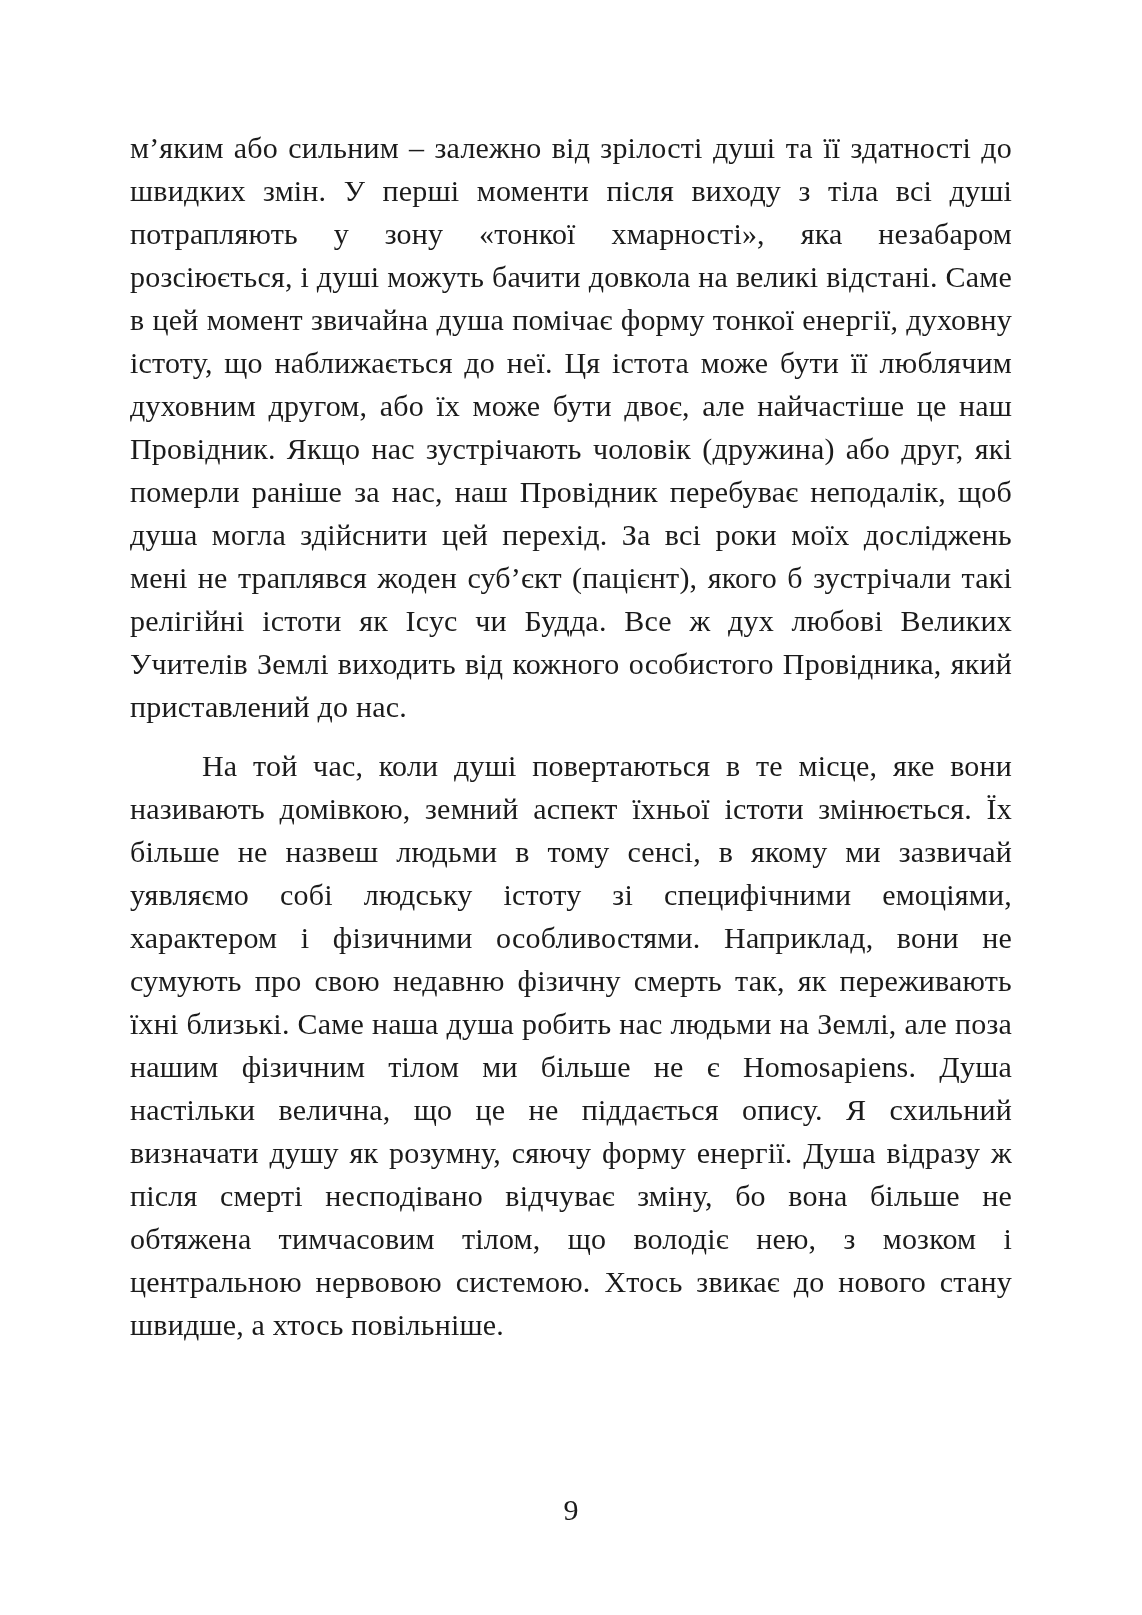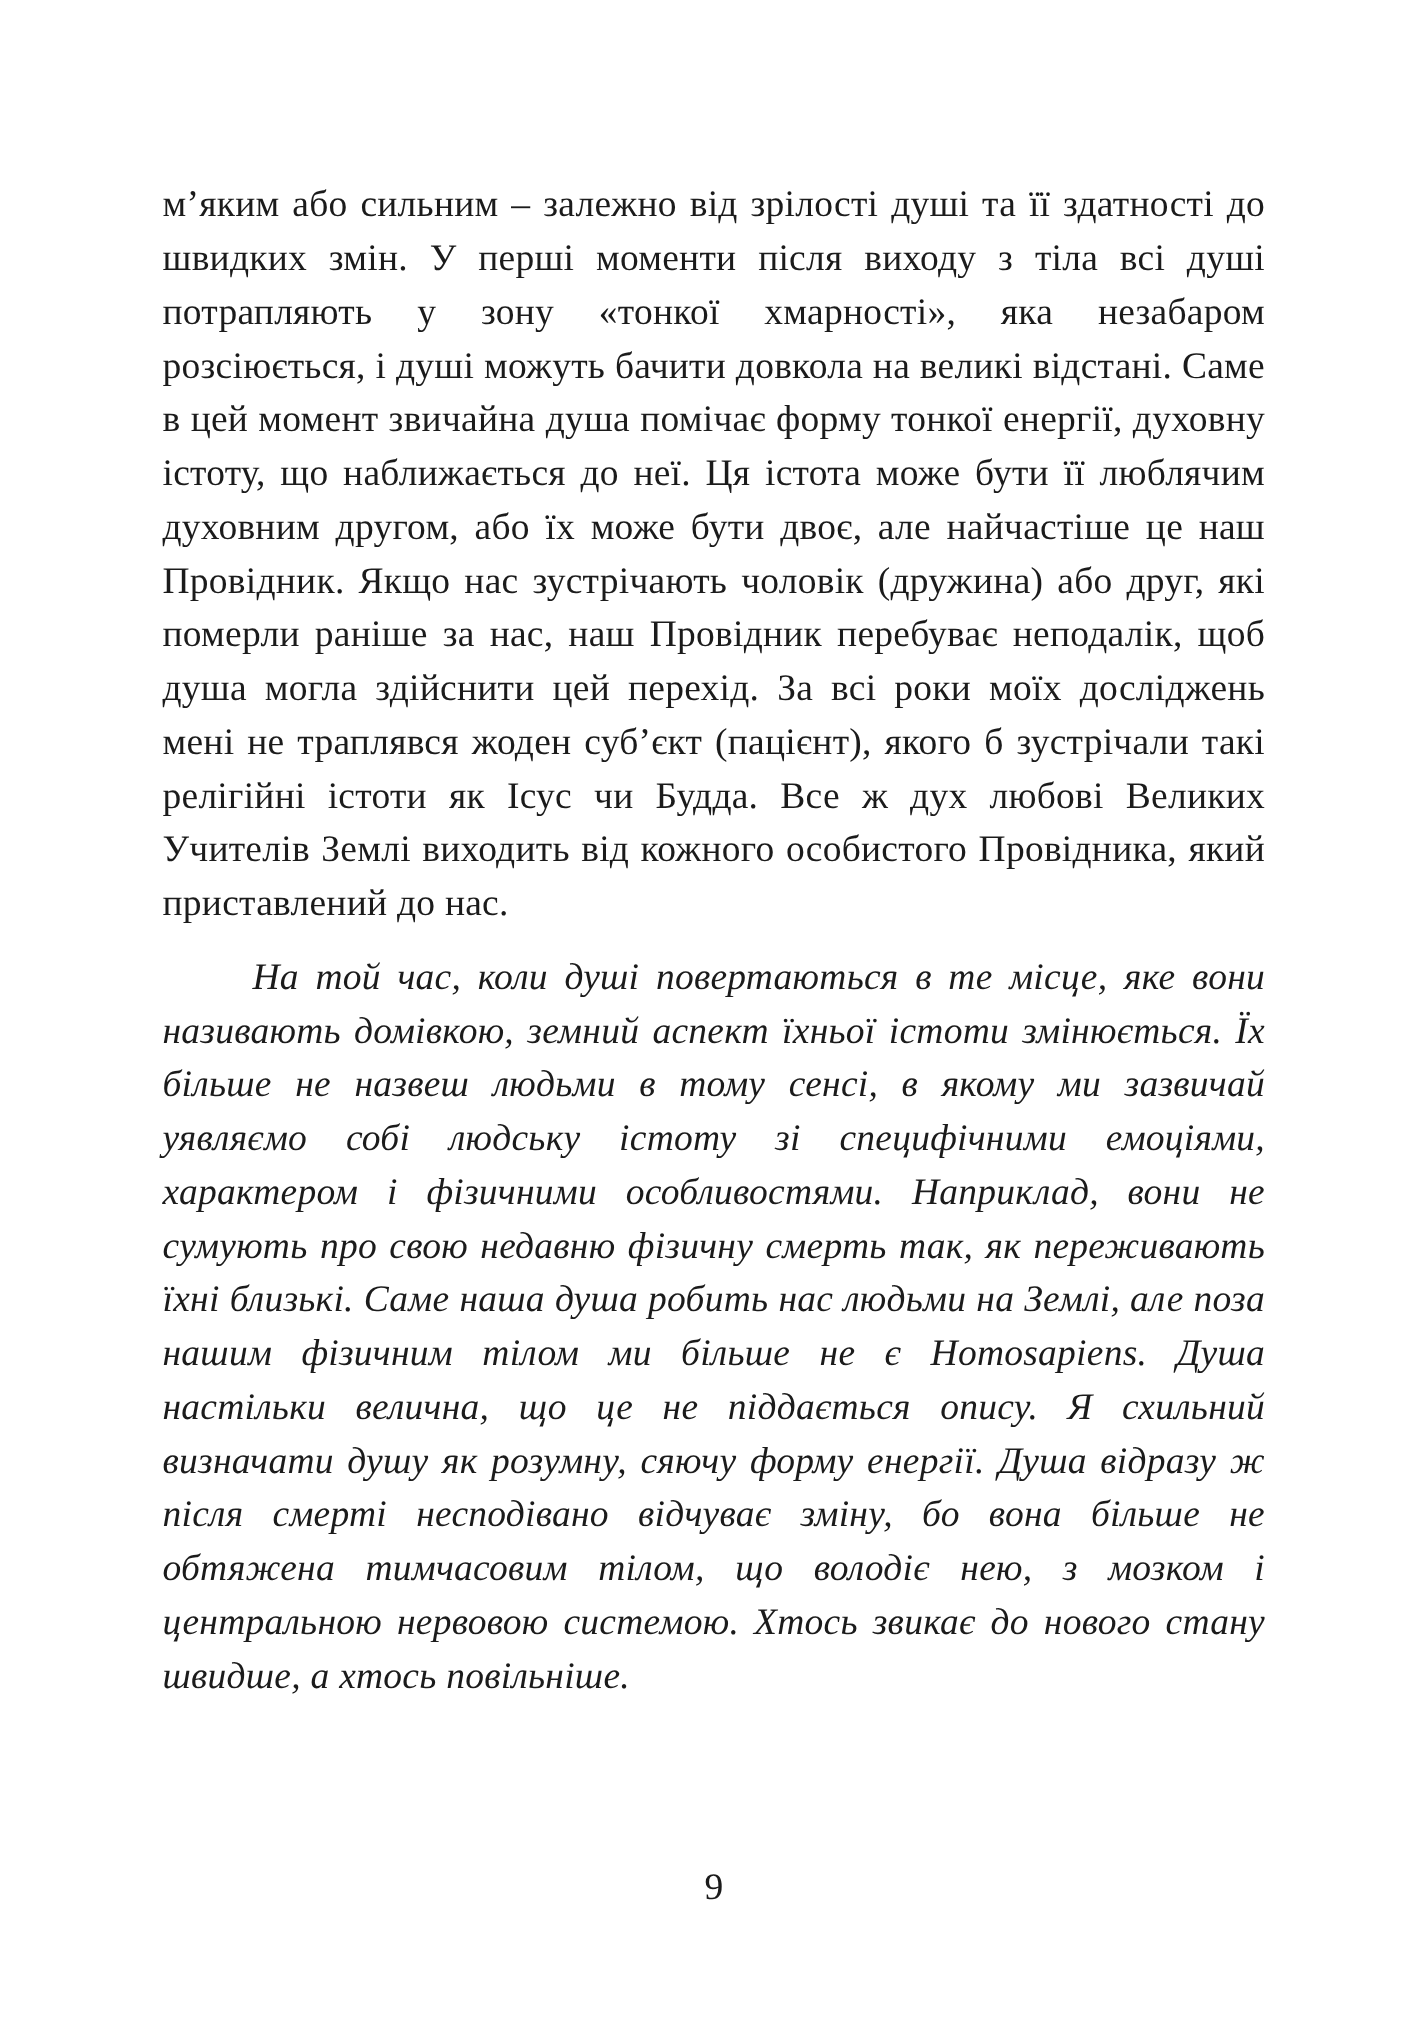--- a/index.html
+++ b/index.html
@@ -13,29 +13,28 @@
       height: 1615px;
       margin: 0 auto;
       background: #ffffff;
       box-sizing: border-box;
       padding: 126px 130px 0 130px;
       font-family: "Liberation Serif", "DejaVu Serif", serif;
       color: #1b1b1b;
       overflow: hidden;
     }
     .text-block p {
-      margin: 16px 0 16px 0;
+      margin: 0 0 16px 0;
       font-size: 30px;
       line-height: 43px;
       text-align: justify;
       letter-spacing: 0.2px;
     }
     .text-block p.indented {
       text-indent: 72px;
-      font-style: italic;
     }
     .page-number {
       position: absolute;
       left: 0;
       right: 0;
       top: 1492px;
       text-align: center;
       font-size: 30px;
       line-height: 36px;
       color: #1b1b1b;

